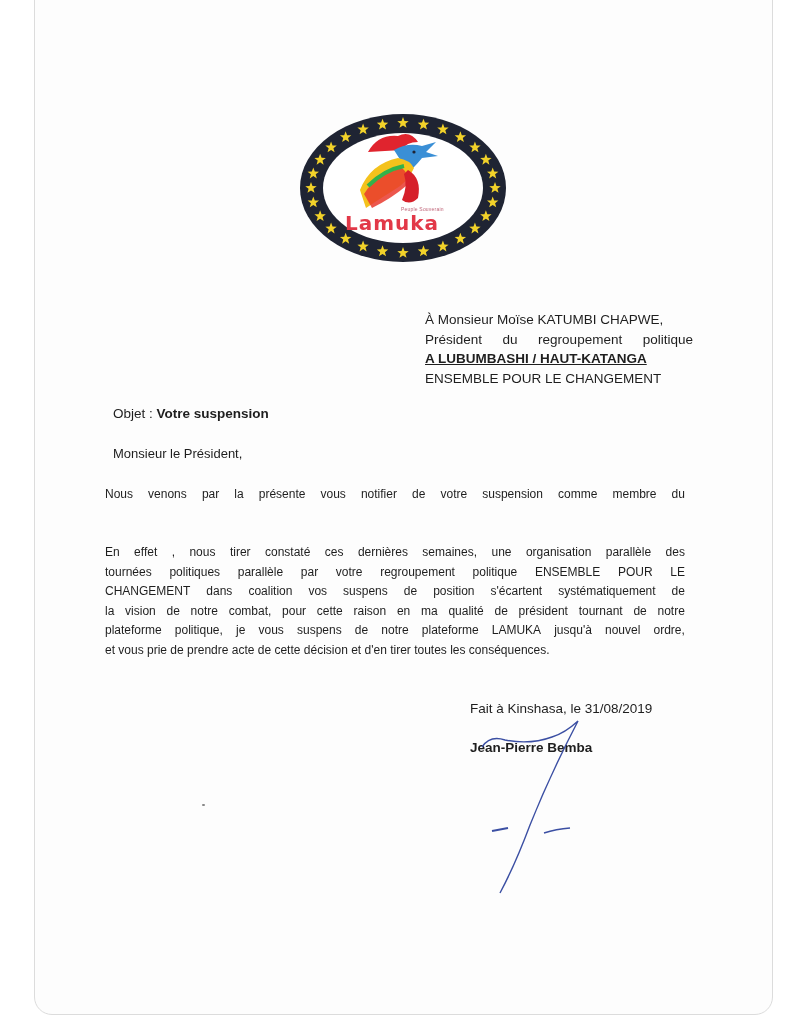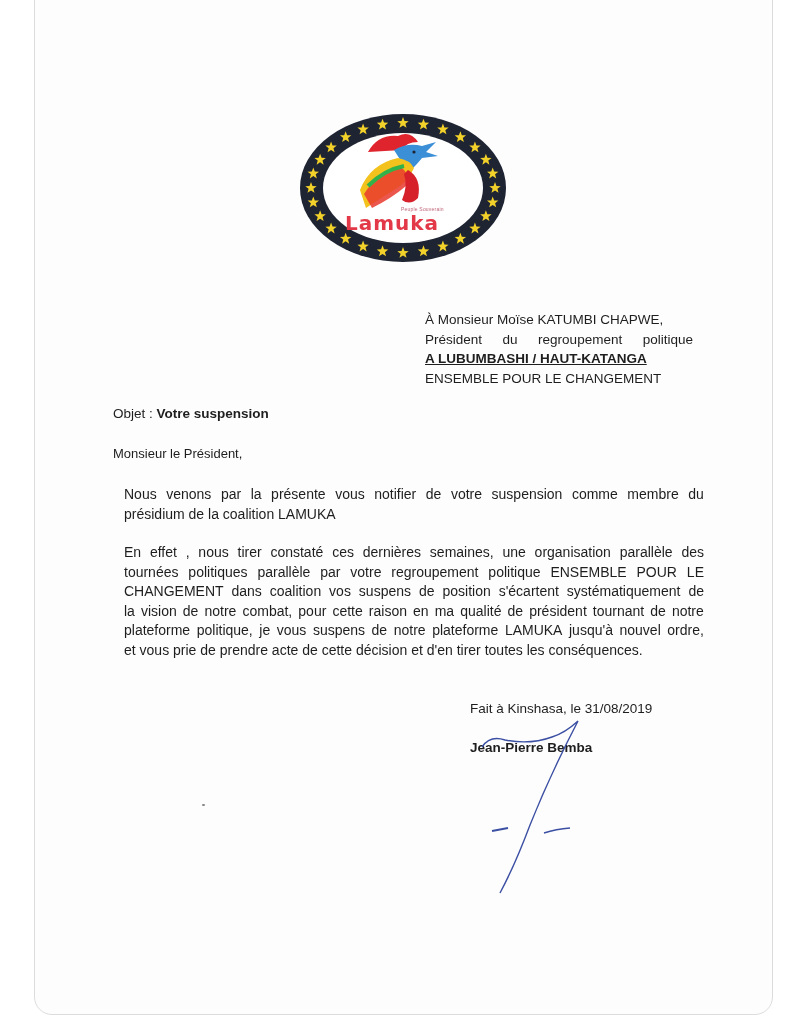--- a/index.html
+++ b/index.html
@@ -42,22 +42,22 @@
   .recipient .justify { display: flex; justify-content: space-between; }
   .recipient .strong { font-weight: bold; text-decoration: underline; }
   .object {
     position: absolute; left: 113px; top: 406px; font-size: 13.5px;
   }
   .object b { font-weight: bold; }
   .salutation {
     position: absolute; left: 113px; top: 446px; font-size: 13px;
   }
   .para {
-    position: absolute; left: 124px; width: 580px;
-    font-size: 14px; line-height: 19.6px;
+    position: absolute; left: 105px; width: 580px;
+    font-size: 12px; line-height: 19.6px;
   }
   .para .ln { display: flex; justify-content: space-between; white-space: nowrap; }
   .para .ln.last { justify-content: flex-start; }
   .p1 { top: 485px; }
   .p2 { top: 543px; }
   .place-date {
     position: absolute; left: 470px; top: 701px; font-size: 13.5px;
   }
   .signer {
     position: absolute; left: 470px; top: 740px; font-size: 13.5px; font-weight: bold;
@@ -151,21 +151,20 @@
         <span>présente</span>
         <span>vous</span>
         <span>notifier</span>
         <span>de</span>
         <span>votre</span>
         <span>suspension</span>
         <span>comme</span>
         <span>membre</span>
         <span>du</span>
       </div>
-    <div class="ln last">présidium de la coalition LAMUKA</div>
   </div>
 
   <div class="para p2">
     <div class="ln">
         <span>En</span>
         <span>effet</span>
         <span>,</span>
         <span>nous</span>
         <span>tirer</span>
         <span>constaté</span>

